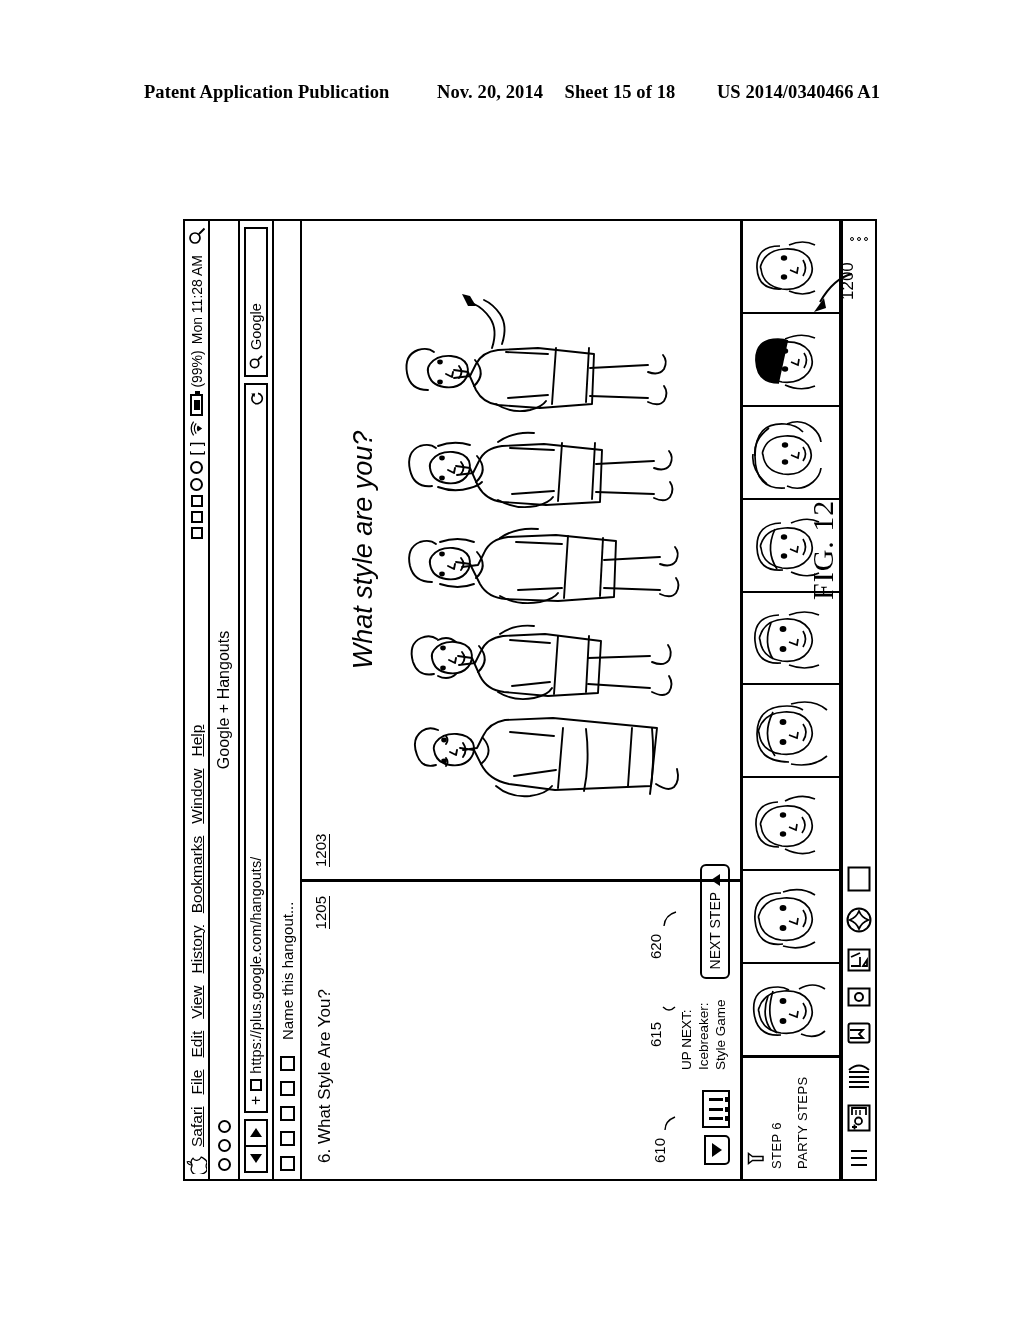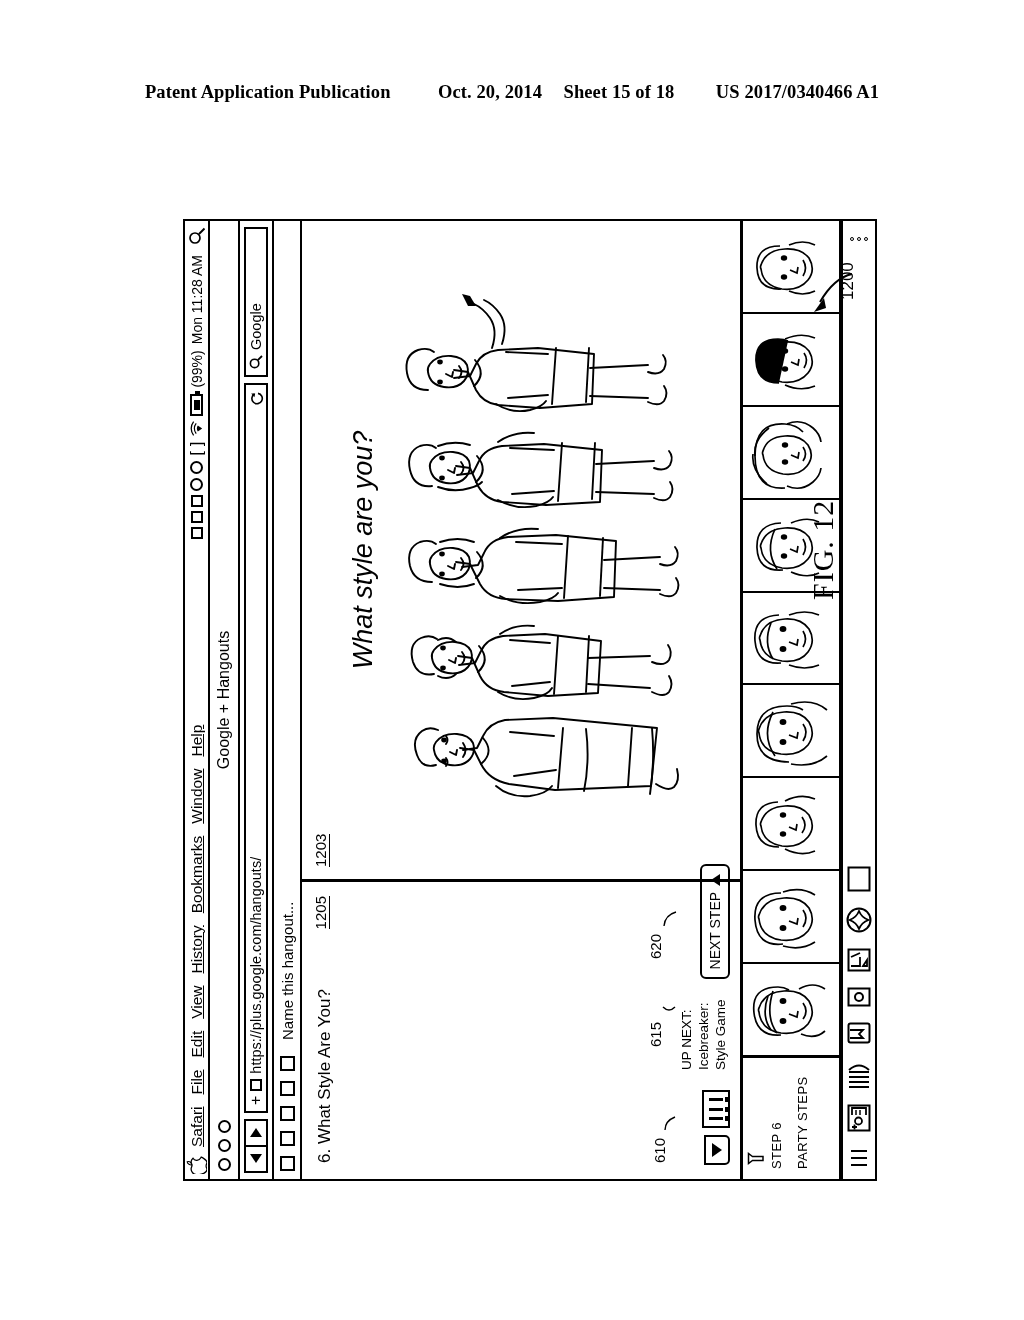--- a/index.html
+++ b/index.html
@@ -513,25 +513,25 @@
     left: 800px;
     top: 268px;
   }
 </style>
 </head>
 <body>
 
 <div class="pub-header">
   <span>Patent Application Publication</span>
   <span class="hdr-gap-1"></span>
-  <span>Oct. 20, 2014</span>
+  <span>Nov. 20, 2014</span>
   <span class="hdr-gap-2"></span>
   <span>Sheet 15 of 18</span>
   <span class="hdr-gap-3"></span>
-  <span>US 2017/0340466 A1</span>
+  <span>US 2014/0340466 A1</span>
 </div>
 
 <div id="fig-stage">
 <div id="rot-wrap">
 <div class="browser">
 
   <div class="menubar">
     <svg class="apple-logo" viewBox="0 0 20 21">
       <path d="M12.2 1.2c-.9.2-2 .9-2.5 1.8-.5.8-.8 1.9-.6 2.8 1 .1 2.1-.5 2.7-1.3.6-.8.9-1.9.4-3.3z" fill="none" stroke="#000" stroke-width="1.1"></path>
       <path d="M16.8 15.2c-.5 1.2-.8 1.7-1.4 2.7-.9 1.4-2.1 3.1-3.7 3.1-1.4 0-1.7-.9-3.6-.9-1.9 0-2.3.9-3.6.9-1.6 0-2.8-1.5-3.6-2.9C-1 13.9-1.3 9.1 1.3 6.6 2.2 5.7 3.5 5.1 4.9 5.1c1.5 0 2.4.9 3.6.9 1.2 0 1.9-.9 3.6-.9 1.3 0 2.6.7 3.6 1.9-3.1 1.7-2.6 6.2 1.1 8.2z" fill="none" stroke="#000" stroke-width="1.3"></path>

